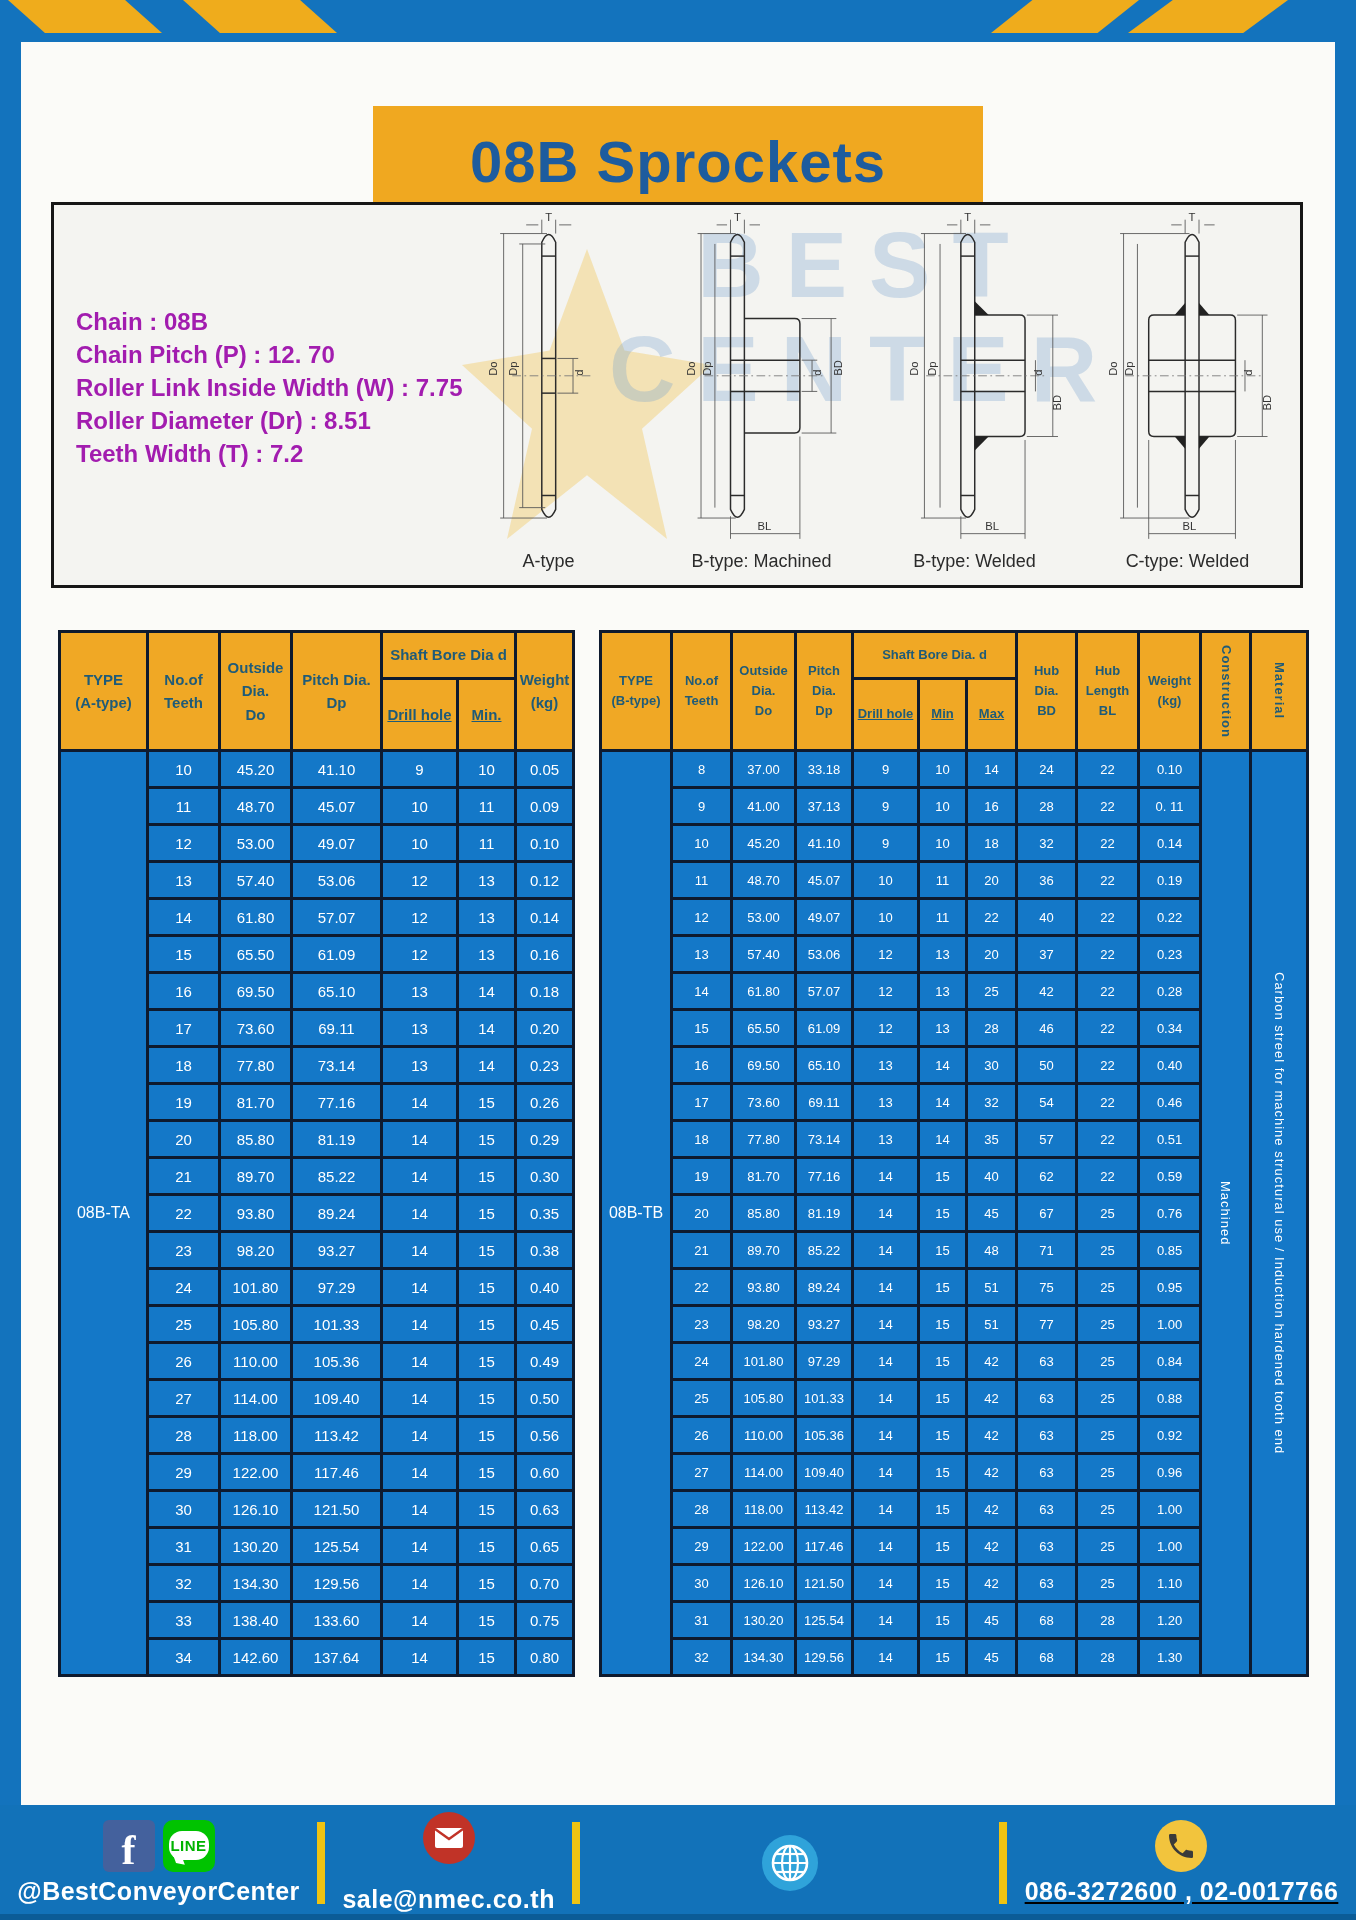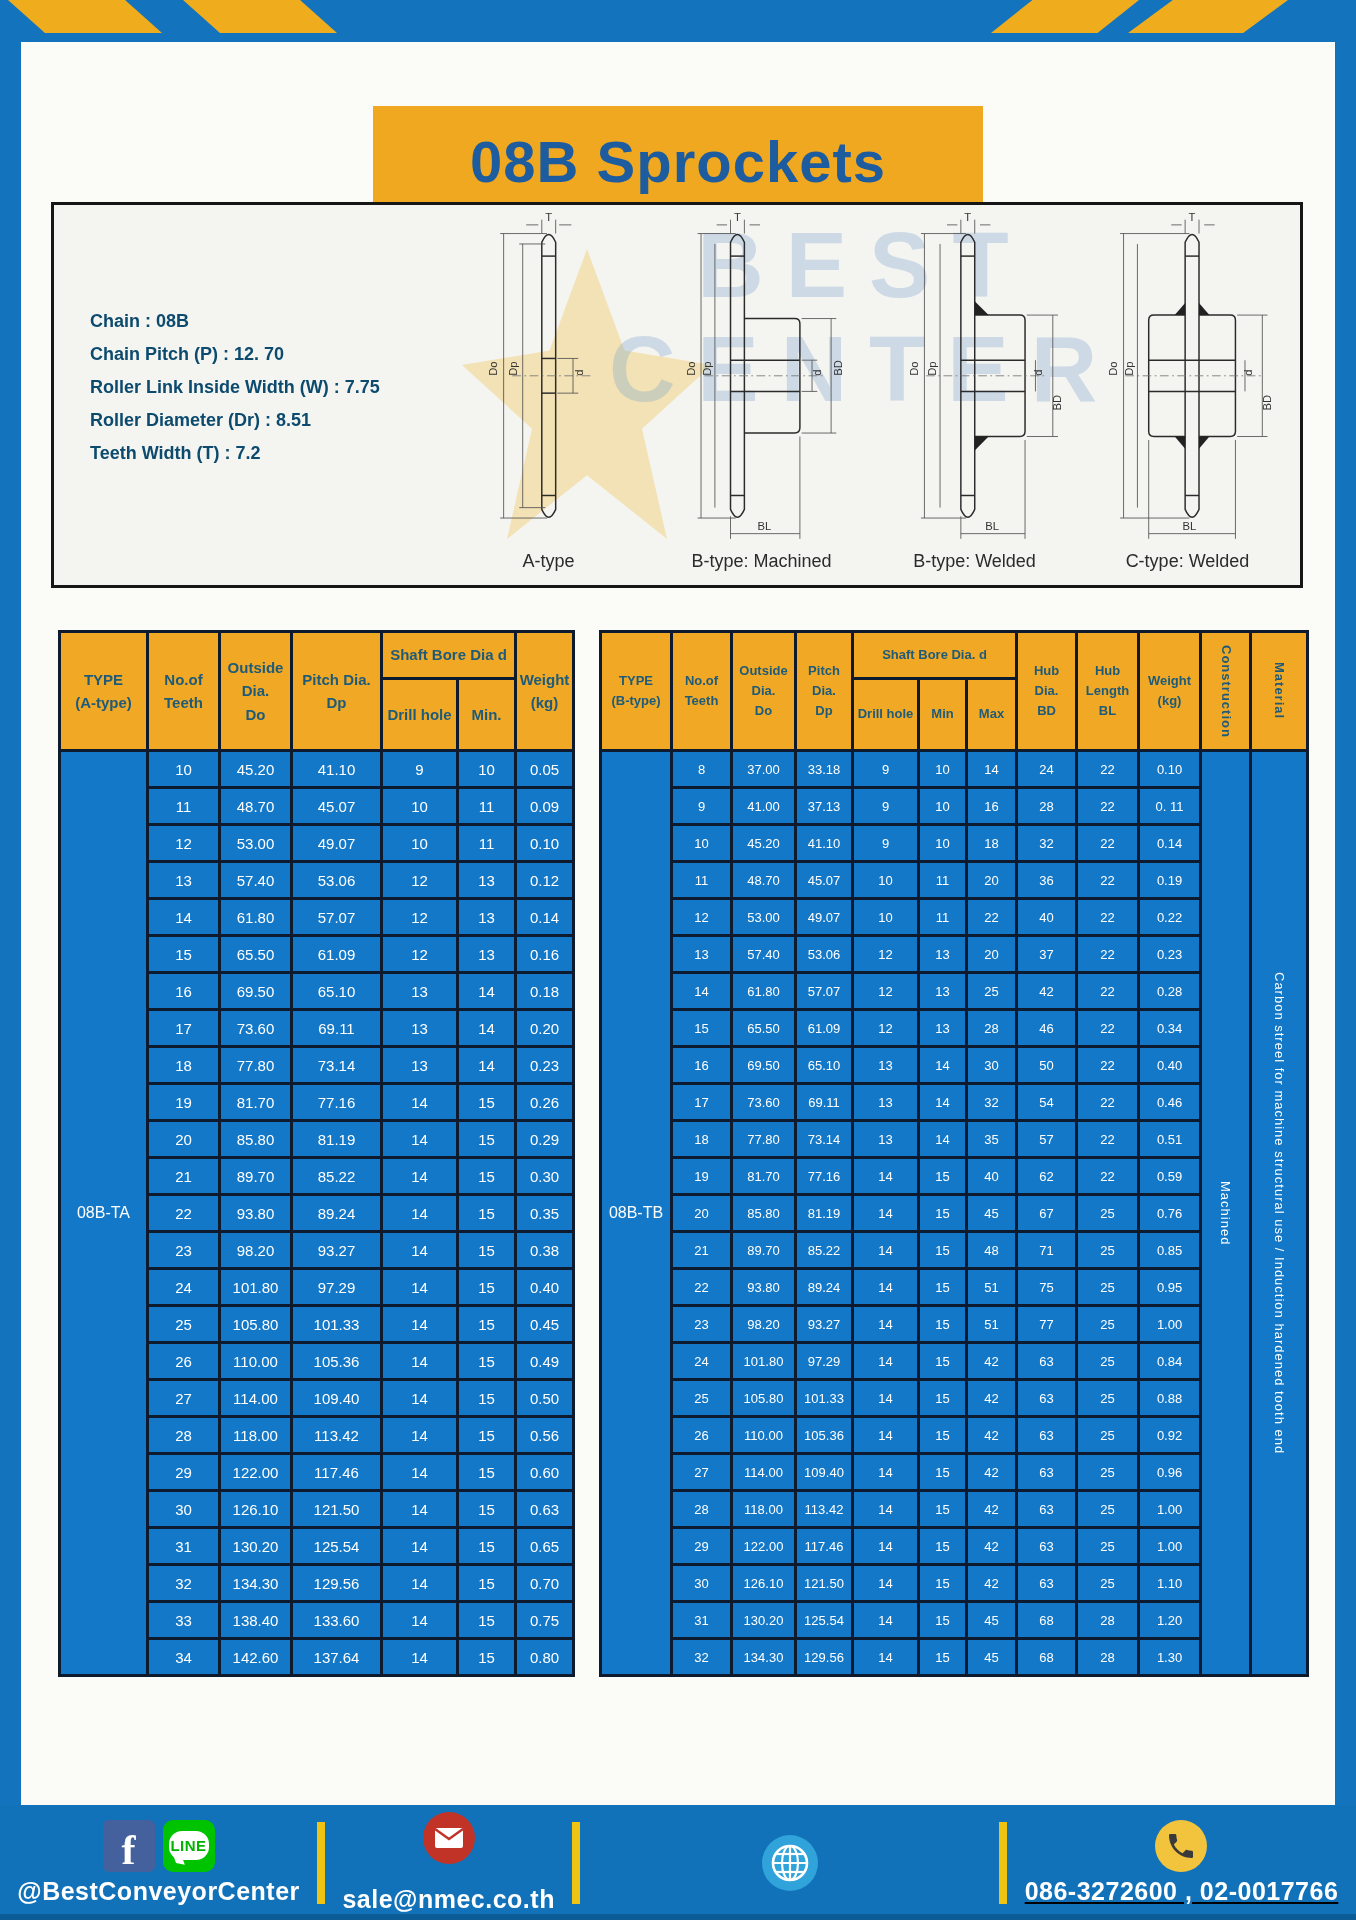--- a/index.html
+++ b/index.html
@@ -25,22 +25,22 @@
   .titlebox h1 { font-size:58px; font-weight:bold; color:#1D5C9E; letter-spacing:1px; }
 
   
   .panel { position:absolute; left:30px; top:160px; width:1252px; height:386px; background:#F4F4F1;
            border:3px solid #161616; overflow:hidden; }
   .wm { position:absolute; left:400px; top:8px; width:820px; text-align:center; z-index:0;
         color:rgba(116,158,204,0.30); font-weight:bold; font-size:92px; line-height:104px; letter-spacing:22px; }
   .wm-star { position:absolute; left:408px; top:44px; width:250px; height:290px; z-index:0;
              background:rgba(243,186,44,0.30);
              clip-path:polygon(50% 0,65% 35%,100% 40%,72% 62%,82% 100%,50% 78%,18% 100%,28% 62%,0 40%,35% 35%); }
-  .specs { position:absolute; left:36px; top:100px; z-index:2; color:#0c4a6e; font-weight:bold;
-           font-size:18px; line-height:33px; }
+  .specs { position:absolute; left:22px; top:100px; z-index:2; color:#a21caf; font-weight:bold;
+           font-size:24px; line-height:33px; }
   .figures { position:absolute; left:388px; top:6px; width:852px; height:372px; display:flex; z-index:1; }
   .fig { width:213px; display:flex; flex-direction:column; align-items:center; }
   .fig svg { height:340px; display:block; }
   .figcap { font-size:18px; color:#2B2B2B; margin-top:0px; font-family:"Liberation Sans",sans-serif; }
   .draw { stroke:#2B2B2B; stroke-width:1.7; fill:none; }
   .dim  { stroke:#555; stroke-width:1; fill:none; }
   .cl   { stroke:#777; stroke-width:1; stroke-dasharray:10 4 2 4; fill:none; }
   .weld { fill:#222; stroke:none; }
   .dtxt { font-size:13px; fill:#333; font-family:"Liberation Sans",sans-serif; }
 
@@ -50,21 +50,21 @@
   th { background:#F0A825; color:#1F5B78; font-weight:bold; white-space:pre-line;
        text-align:center; vertical-align:middle; line-height:1.55; }
   td { background:#1478C8; color:#FFFFFF; text-align:center; vertical-align:middle; }
   .table-a { position:absolute; left:37px; top:588px; width:514px; }
   .table-b { position:absolute; left:578px; top:588px; width:707px; }
   .table-a th { font-size:15px; }
   .table-a td { font-size:15px; height:37px; }
   .table-b th { font-size:13px; }
   .table-b td { font-size:13px; height:37px; }
   .hr1 th { height:47px; }
-  .hr2 th { height:72px; }
+  .hr2 th { height:72px;text-decoration:underline; }
   td.type-cell { font-size:16px; }
   .vert { writing-mode:vertical-rl; text-orientation:mixed; letter-spacing:1px; padding:4px 0; }
   td.vert { font-size:13px; }
 
   
   .footer { position:absolute; left:0; bottom:0; width:100%; height:115px; background:#1272B9;
             display:flex; align-items:center; z-index:4; }
   .footer::after { content:""; position:absolute; bottom:0; left:0; width:100%; height:6px; background:#0B5C97; }
   .fsec { display:flex; flex-direction:column; align-items:center; justify-content:center; gap:5px; height:100%; }
   .fsec1 { width:318px; } .fsec2 { width:248px;gap:21px; } .fsec3 { width:420px; } .fsec4 { width:350px;text-decoration:underline; }

